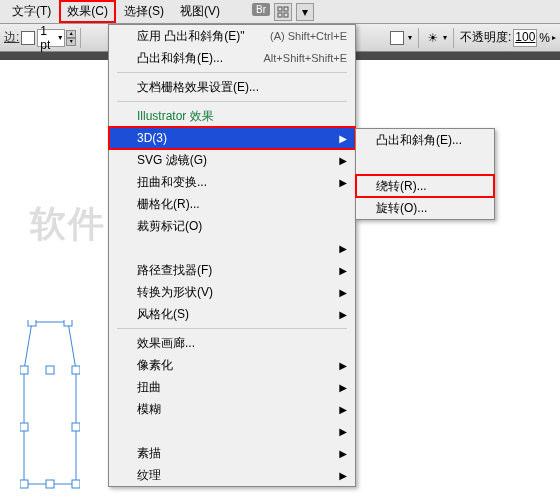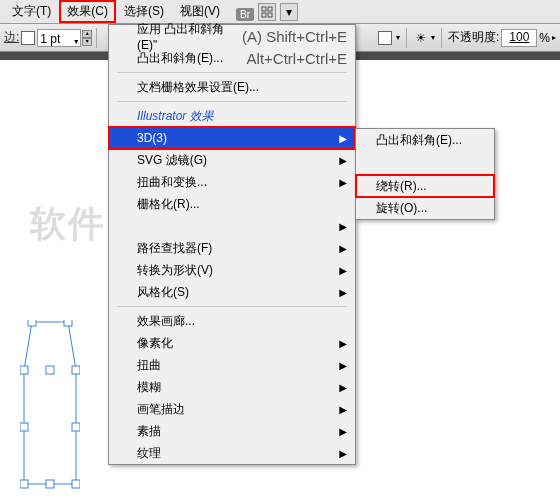--- a/index.html
+++ b/index.html
@@ -1,44 +1,44 @@
 <!DOCTYPE html>
 <html><head>
   <meta charset="utf-8">
   <style>
     * { margin: 0; padding: 0; box-sizing: border-box; font-family: "Microsoft YaHei", "SimSun", sans-serif; font-size: 12px; }
     body { background: #c0c0c0; width: 560px; height: 501px; overflow: hidden; position: relative; }
     
     .menubar { background: #e8e8e8; height: 24px; display: flex; align-items: center; border-bottom: 1px solid #999; padding-left: 4px; }
     .menu-item { padding: 21px 8px; cursor: pointer; }
     .menu-item.highlighted { border: 2px solid red; padding: 1px 6px; }
-    .menu-right { display: flex; align-items: flex-end; margin-left: 8px; gap: 4px; }
+    .menu-right { display: flex; align-items: flex-start; margin-left: 24px; gap: 4px; }
     .br-btn { background: #888; color: #fff; padding: 1px 4px; font-size: 10px; border-radius: 2px; }
     .icon-btn { width: 18px; height: 18px; background: #ddd; border: 1px solid #999; display: flex; align-items: center; justify-content: center; }
     
     .toolbar { background: linear-gradient(#eee, #d5d5d5); height: 28px; display: flex; align-items: center; padding: 0 4px; border-bottom: 1px solid #888; }
     .toolbar-label { margin-right: 2px; text-decoration: underline; color: #333; }
     .toolbar-sep { width: 1px; height: 20px; background: #aaa; margin: 0 4px; }
-    .pt-input { width: 44px; height: 18px; border: 1px solid #999; background: #fff; padding: 0 2px; display: flex; align-items: flex-end; justify-content: space-between; }
+    .pt-input { width: 28px; height: 18px; border: 1px solid #999; background: #fff; padding: 0 2px; display: flex; align-items: center; justify-content: space-between; }
     .steppers { display: flex; flex-direction: column; margin-left: 1px; }
     .step-btn { width: 10px; height: 8px; background: #ccc; border: 1px solid #888; font-size: 6px; line-height: 5px; text-align: center; }
     .opacity-section { margin-left: auto; display: flex; align-items: center; gap: 2px; }
-    .opacity-input { width: 36px; height: 18px; border: 1px solid #999; background: #fff; text-align: center; text-decoration: underline; }
+    .opacity-input { width: 24px; height: 18px; border: 1px solid #999; background: #fff; text-align: center; text-decoration: underline; }
     .dark-bar { background: #4a4a4a; height: 8px; width: 100%; }
     
     .canvas { background: #fff; position: absolute; left: 0; top: 60px; right: 0; bottom: 0; }
     .watermark { position: absolute; left: 30px; top: 140px; color: #ddd; font-size: 36px; font-weight: bold; font-family: "SimHei"; letter-spacing: 2px; pointer-events: none; }
     .shape { position: absolute; left: 20px; top: 260px; }
     .shape svg { display: block; }
     
     .dropdown { position: absolute; left: 108px; top: 24px; width: 248px; background: #f0f0f0; border: 1px solid #888; box-shadow: 2px 2px 4px rgba(0,0,0,0.3); }
     .menu-row { display: flex; align-items: center; height: 22px; padding: 0 8px 0 28px; position: relative; cursor: pointer; }
-    .menu-row.header { color: #1d4ed8; cursor: default; font-style: italic; }
+    .menu-row.header { color: #15803d; cursor: default; }
     .menu-row .label { flex: 1; }
-    .menu-row .shortcut { color: #555; font-size: 15px; }
+    .menu-row .shortcut { color: #555; font-size: 11px; }
     .menu-row .arrow { position: absolute; right: 8px; font-size: 10px; }
     .menu-row.selected { background: #1d4ed8; color: #fff; }
     .menu-row.selected .arrow { color: #fff; }
     .menu-row.boxed { outline: 2px solid red; outline-offset: -1px; }
     .menu-sep { height: 1px; background: #ccc; margin: 3px 8px; }
     
     .submenu { position: absolute; left: 355px; top: 128px; width: 140px; background: #f0f0f0; border: 1px solid #888; box-shadow: 2px 2px 4px rgba(0,0,0,0.3); }
     .submenu .menu-row { padding-left: 20px; height: 22px; }
     .submenu .boxed { outline: 2px solid red; outline-offset: -1px; margin-top: 24px; }
     
@@ -114,21 +114,21 @@
   </div>
 </div>
 
 <div class="dropdown">
   <div class="menu-row">
     <span class="label">应用 凸出和斜角(E)"</span>
     <span class="shortcut">(A)  Shift+Ctrl+E</span>
   </div>
   <div class="menu-row">
     <span class="label">凸出和斜角(E)...</span>
-    <span class="shortcut">Alt+Ctrl+Ctrl+E</span>
+    <span class="shortcut">Alt+Shift+Shift+E</span>
   </div>
   <div class="menu-sep"></div>
   <div class="menu-row">
     <span class="label">文档栅格效果设置(E)...</span>
   </div>
   <div class="menu-sep"></div>
   <div class="menu-row header">
     <span class="label">Illustrator 效果</span>
   </div>
   <div id="ai-items">
@@ -141,20 +141,23 @@
         <span class="arrow">▶</span>
       </div>
       <div class="menu-row">
         <span class="label">扭曲和变换...</span>
         <span class="arrow">▶</span>
       </div>
       <div class="menu-row">
         <span class="label">栅格化(R)...</span>
       </div>
       <div class="menu-row">
+        <span class="label">裁剪标记(O)</span>
+      </div>
+      <div class="menu-row">
         <span class="arrow">▶</span>
       </div>
       <div class="menu-row">
         <span class="label">路径查找器(F)</span>
         <span class="arrow">▶</span>
       </div>
       <div class="menu-row">
         <span class="label">转换为形状(V)</span>
         <span class="arrow">▶</span>
       </div>
@@ -174,21 +177,20 @@
       </div>
       <div class="menu-row">
         <span class="label">扭曲</span>
         <span class="arrow">▶</span>
       </div>
       <div class="menu-row">
         <span class="label">模糊</span>
         <span class="arrow">▶</span>
       </div>
       <div class="menu-row">
-        <span class="label">画笔描边</span>
         <span class="arrow">▶</span>
       </div>
       <div class="menu-row">
         <span class="label">素描</span>
         <span class="arrow">▶</span>
       </div>
       <div class="menu-row">
         <span class="label">纹理</span>
         <span class="arrow">▶</span>
       </div>

